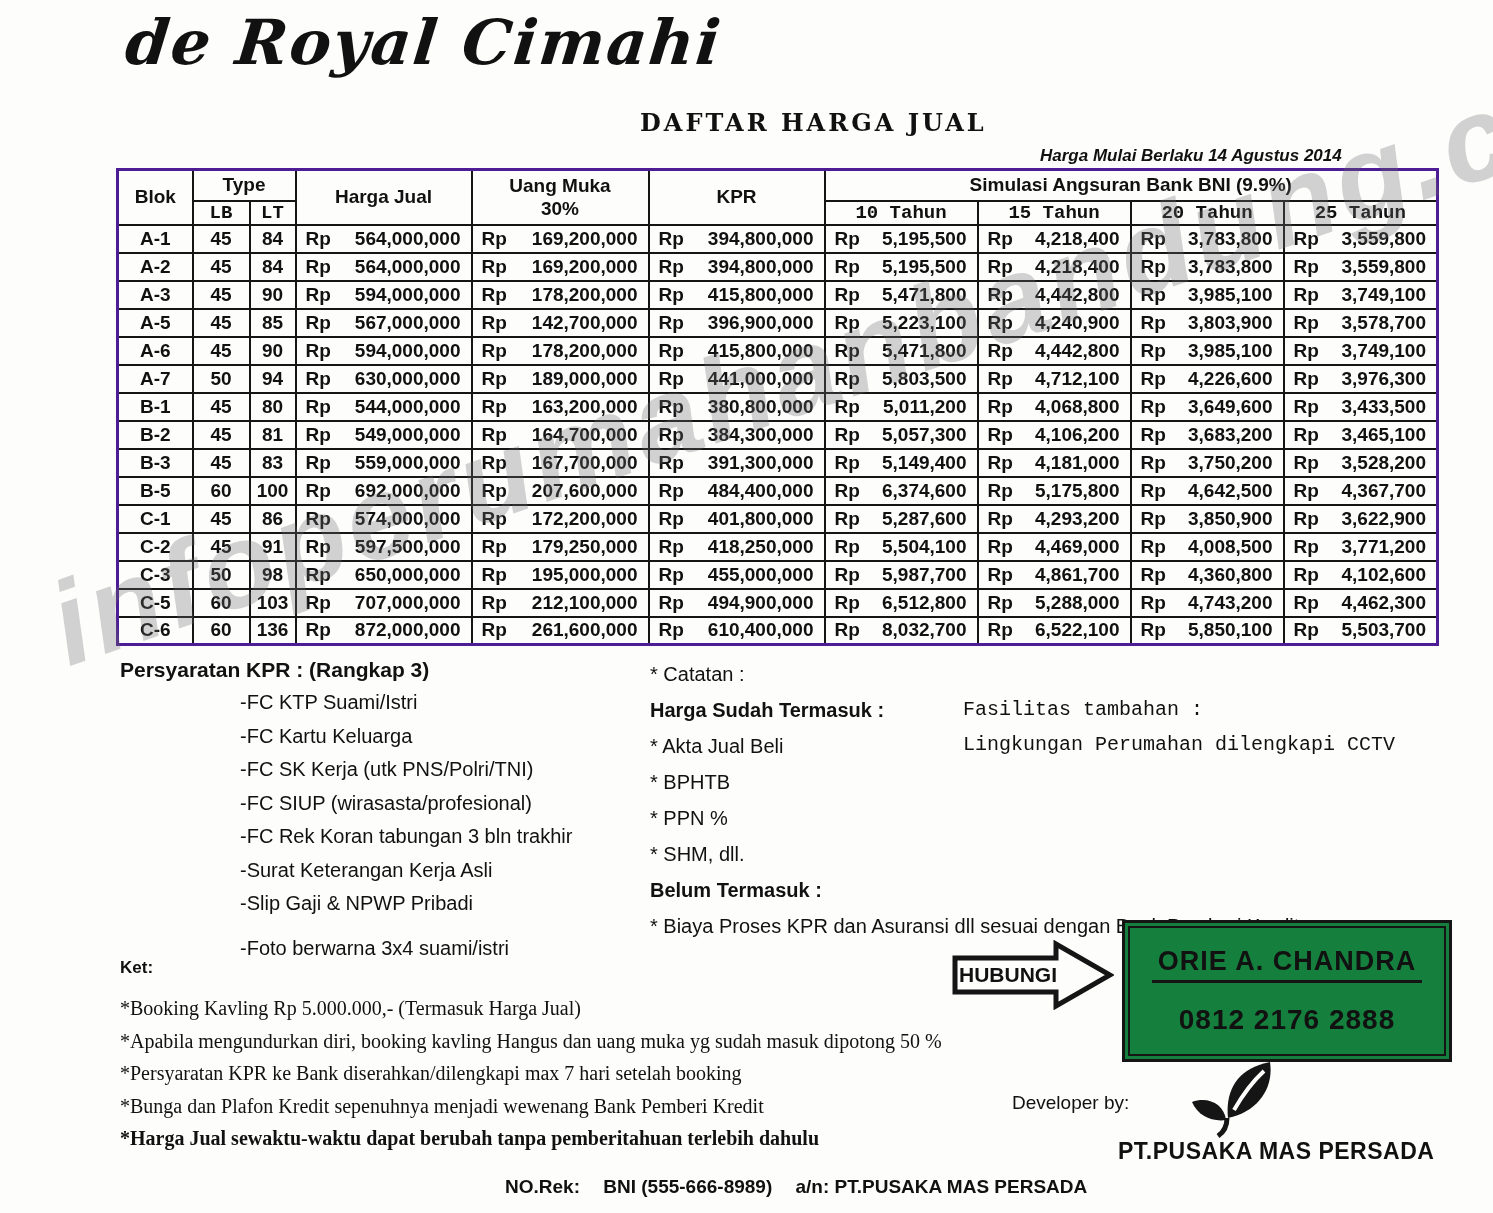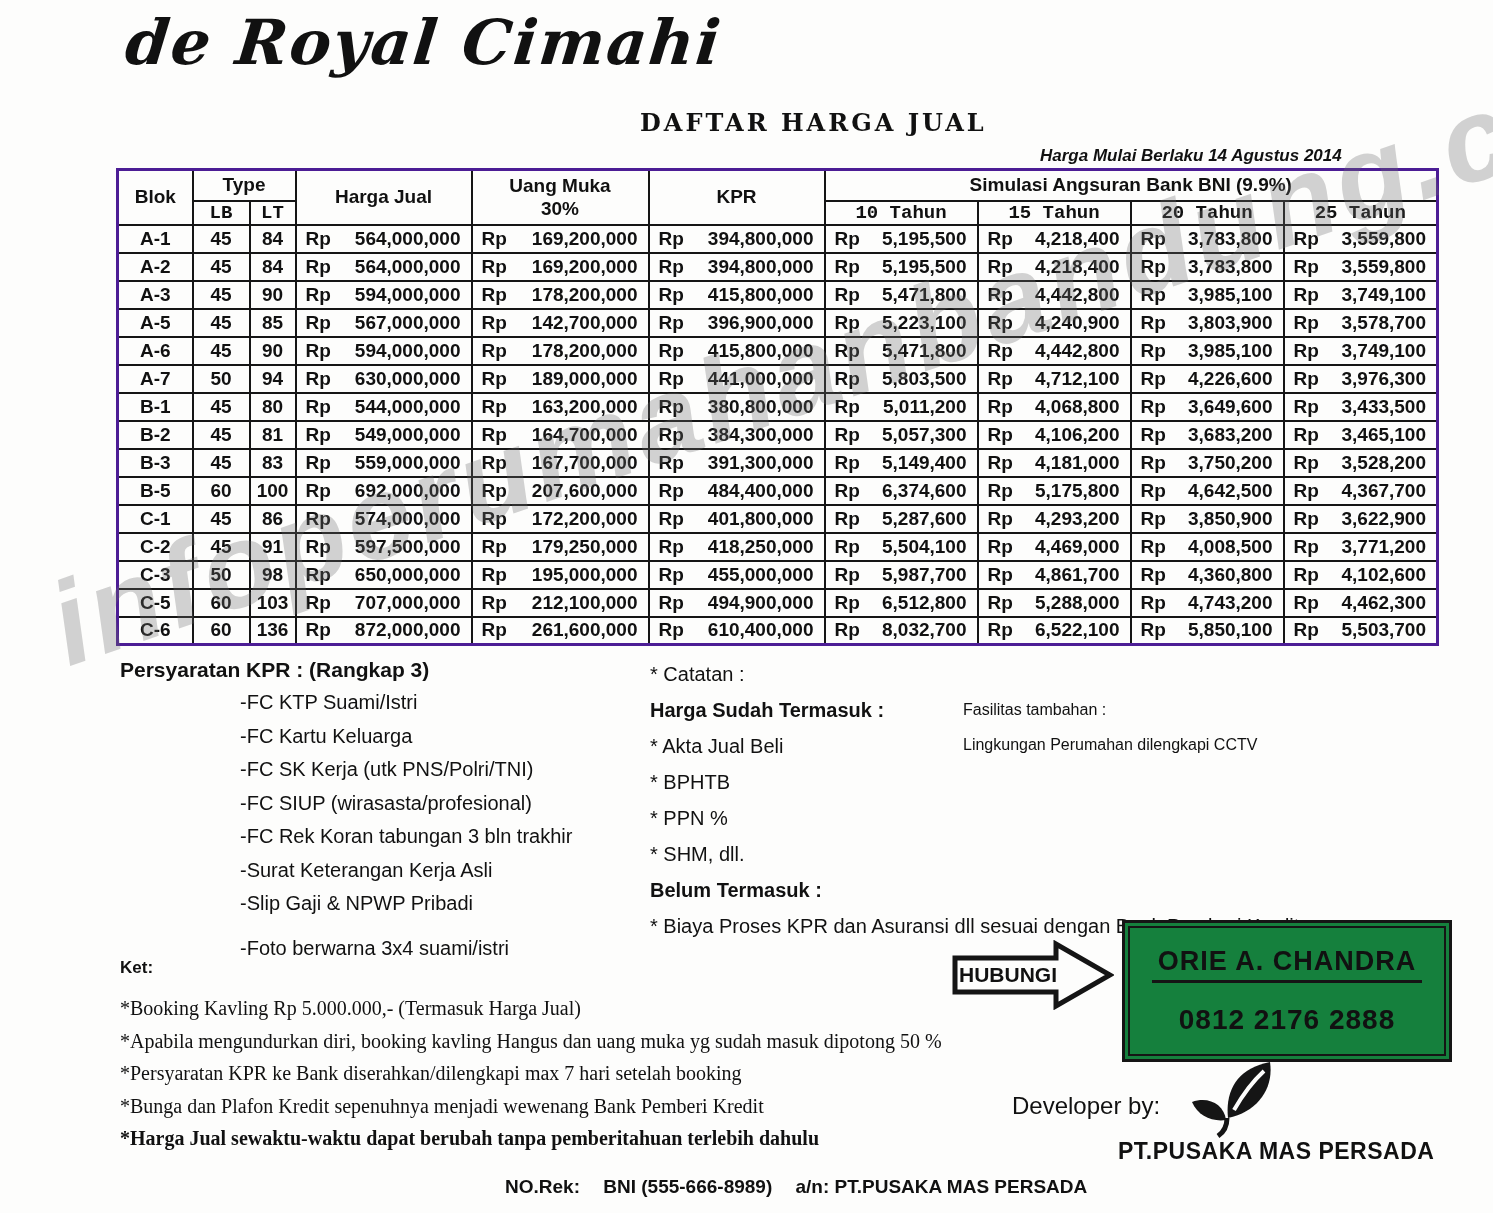--- a/index.html
+++ b/index.html
@@ -81,21 +81,21 @@
   .persyaratan li { font-size: 20px; line-height: 33.5px; white-space: nowrap; }
   .persyaratan li:last-child { margin-top: 11px; }
 
   .catatan { position: absolute; left: 650px; top: 656px; z-index: 2; }
   .catatan .line { font-size: 20px; line-height: 36px; white-space: nowrap; }
   .catatan .bold { font-weight: bold; }
   .catatan ul { list-style: none; }
   .catatan li { font-size: 20px; line-height: 36px; white-space: nowrap; }
 
   .fasilitas { position: absolute; left: 963px; top: 692px; z-index: 2; }
-  .fasilitas .line { font-size: 16px; line-height: 35px; white-space: nowrap; }
+  .fasilitas .line { font-size: 20px; line-height: 35px; white-space: nowrap; font-family: Liberation Mono, monospace; }
 
   .ket { position: absolute; left: 120px; top: 958px; z-index: 2; }
   .ket .sec-title { font-size: 17px; }
   .ket ul { list-style: none; margin-top: 14px; }
   .ket li { font-size: 20px; line-height: 32.5px; white-space: nowrap; font-family: Liberation Serif, serif; }
   .ket li:last-child { font-weight: bold; }
 
   .norek {
     position: absolute; left: 505px; top: 1176px; z-index: 2;
     font-weight: bold; font-size: 19px; white-space: nowrap;
@@ -117,21 +117,21 @@
   .contact-box .inner {
     width: 100%; height: 100%; border: 2px solid #151515;
     display: flex; flex-direction: column; align-items: center; justify-content: center;
   }
   .contact-name {
     font-weight: bold; font-size: 27px; letter-spacing: 1px;
     border-bottom: 3px solid #151515; padding: 0 6px 3px 6px; white-space: nowrap;
   }
   .contact-phone { font-weight: bold; font-size: 28px; margin-top: 21px; letter-spacing: 1px; white-space: nowrap; }
 
-  .developer-label { position: absolute; left: 1012px; top: 1092px; font-size: 24px; z-index: 2; white-space: nowrap; text-align: right; }
+  .developer-label { position: absolute; left: 1012px; top: 1092px; font-size: 19px; z-index: 2; white-space: nowrap; text-align: right; }
   .leaf-logo { position: absolute; left: 1178px; top: 1058px; z-index: 2; }
   .developer-name {
     position: absolute; left: 1118px; top: 1138px; z-index: 2;
     font-weight: bold; font-size: 23px; letter-spacing: 0.5px; white-space: nowrap;
   }
 </style>
 </head>
 <body>
 
 <div class="page">

